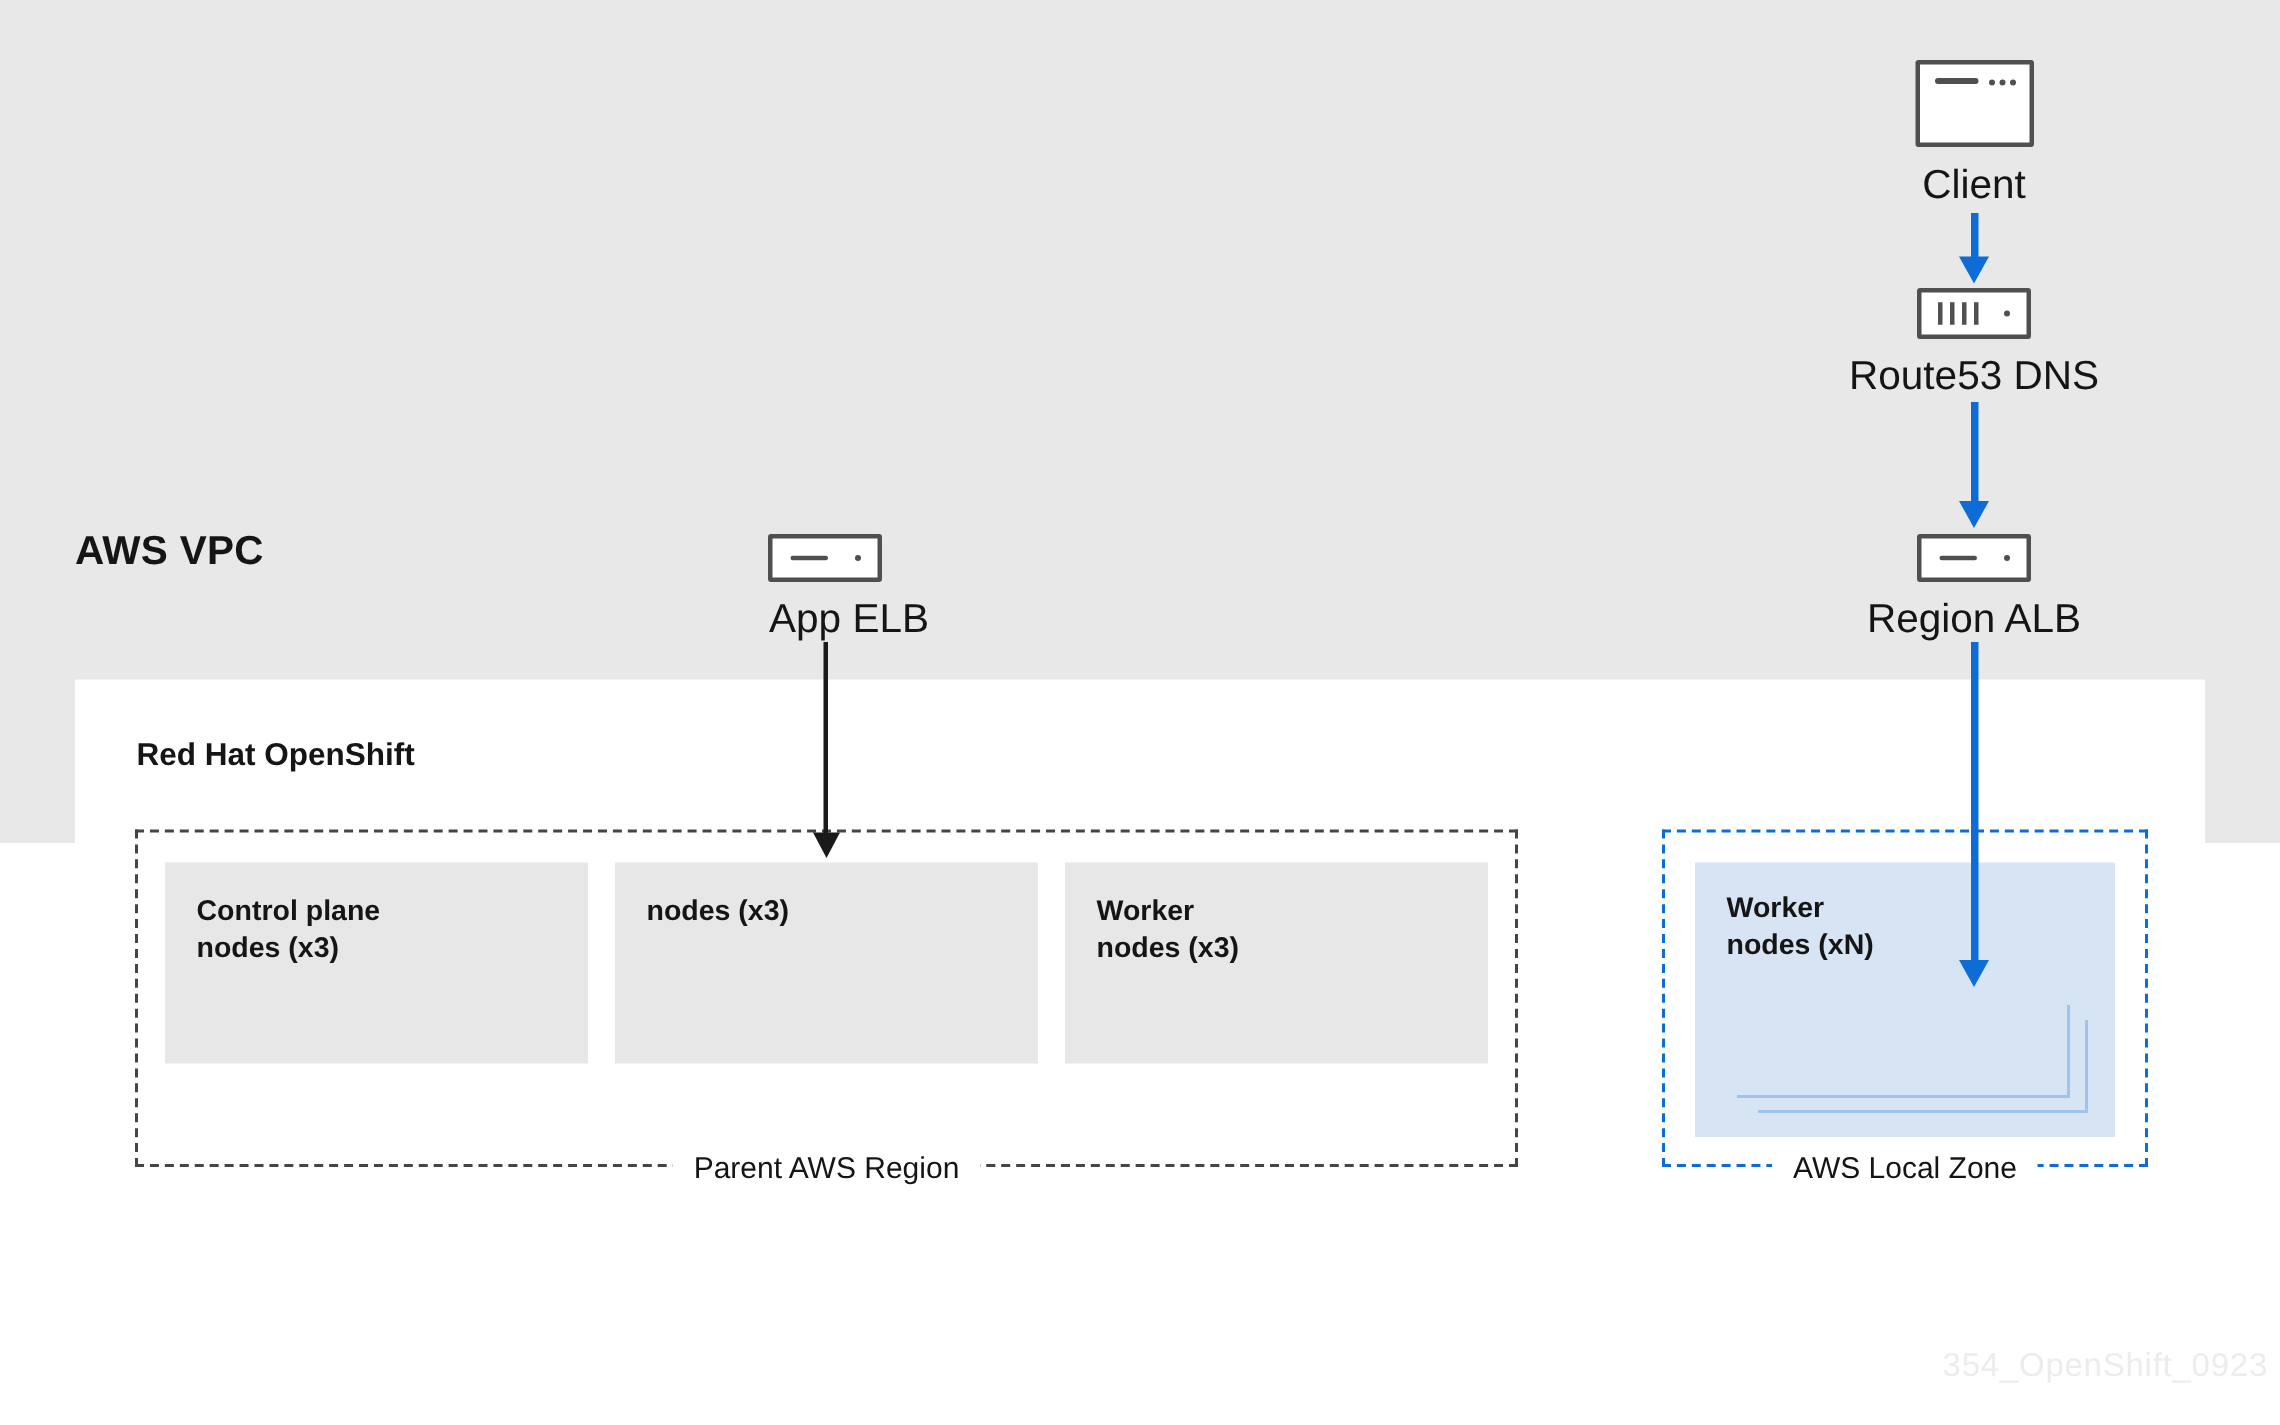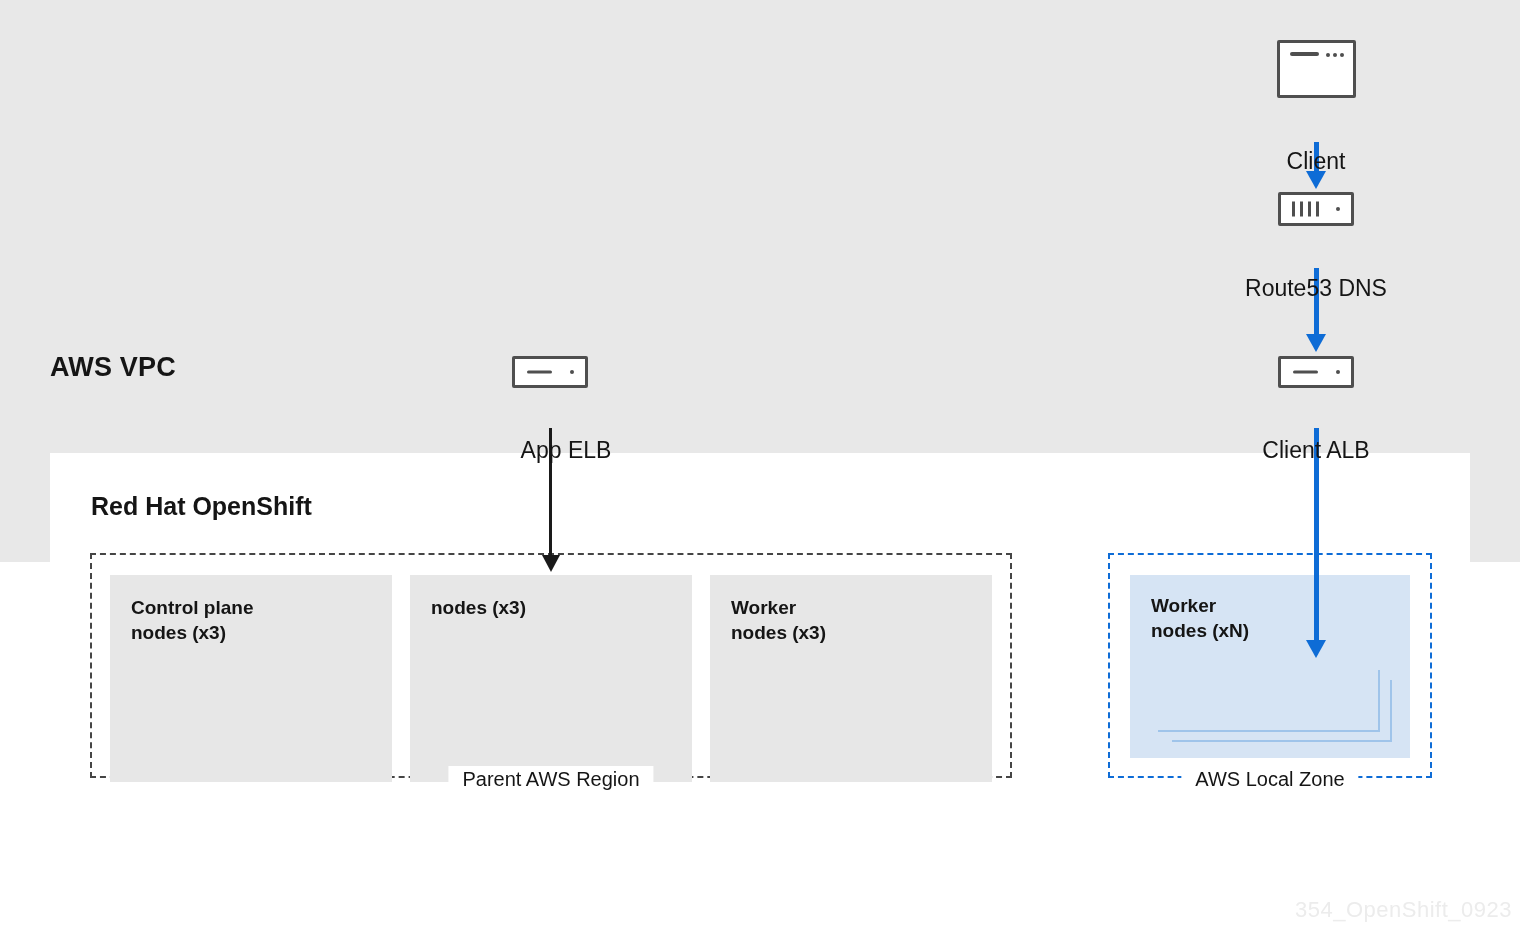--- a/index.html
+++ b/index.html
@@ -14,39 +14,39 @@
     height: 950px;
     background: #ffffff;
     overflow: hidden;
   }
   .abs { position: absolute; }
 
   
   .band { left: 0; top: 307; width: 1520px; height: 562px; background: #e8e8e8; }
   .inner-box { left: 50px; top: 453px; width: 1420px; height: 365px; background: #ffffff; }
   .vpc-title { left: 50px; top: 352px; font-size: 27px; font-weight: 700; letter-spacing: 0.2px; }
-  .os-title  { left: 91px; top: 492px; font-size: 25px; font-weight: 700; }
+  .os-title  { left: 91px; top: 492px; font-size: 21px; font-weight: 700; }
 
   
   .region-box { left: 90px;  top: 553px; width: 922px; height: 225px; border: 2px dashed #454545; }
   .zone-box   { left: 1108px; top: 553px; width: 324px; height: 225px; border: 2px dashed #0e6cd6; }
   .edge-label {
     transform: translateX(-50%);
     background: #ffffff;
     padding: 0 14px;
     font-size: 20px;
     line-height: 26px;
     white-space: nowrap;
   }
   .region-label { left: 551px;  top: 766px; text-align: right; }
   .zone-label   { left: 1270px; top: 766px; }
 
   
   .node-box {
-    top: 575px; width: 282px; height: 207px;
+    top: 575px; width: 282px; height: 134px;
     background: #e7e7e7;
     padding: 20px 0 0 21px;
     font-size: 19px; font-weight: 700; line-height: 25px;
   }
   .node-box span { display: block; }
   .node-1 { left: 110px; }
   .node-2 { left: 410px; }
   .node-3 { left: 710px; }
 
   
@@ -75,21 +75,21 @@
   .server-bars i { width: 3px; height: 15px; background: #4f4f4f; }
   .server-dot { position: absolute; right: 11px; top: 50%; transform: translateY(-50%); width: 4px; height: 4px; border-radius: 50%; background: #4f4f4f; }
   .lb-icon { width: 76px; height: 32px; }
   .lb-elb { left: 512px; top: 356px; }
   .lb-alb { left: 1278px; top: 356px; }
   .lb-dash { position: absolute; left: 12px; top: 50%; transform: translateY(-50%); width: 25px; height: 3px; background: #4f4f4f; border-radius: 2px; }
   .lb-dot { position: absolute; right: 11px; top: 50%; transform: translateY(-50%); width: 4px; height: 4px; border-radius: 50%; background: #4f4f4f; }
 
   .icon-label {
     transform: translateX(-50%);
-    font-size: 23px; line-height: 26px; white-space: nowrap; text-align: left; margin-top: 38px;
+    font-size: 27px; line-height: 26px; white-space: nowrap; text-align: left;
   }
   .client-label  { left: 1316px; top: 110px; }
   .route53-label { left: 1316px; top: 237px; }
   .elb-label     { left: 566px;  top: 399px; }
   .alb-label     { left: 1316px; top: 399px; }
 
   
   .arrow-line-blue { width: 5px; background: #0e6cd6; }
   .arrow-head-blue {
     width: 0; height: 0;
@@ -195,17 +195,17 @@
   <div class="abs icon lb-icon lb-elb">
     <div class="lb-dash"></div>
     <div class="lb-dot"></div>
   </div>
   <div class="abs icon-label elb-label">App ELB</div>
 
   <div class="abs icon lb-icon lb-alb">
     <div class="lb-dash"></div>
     <div class="lb-dot"></div>
   </div>
-  <div class="abs icon-label alb-label">Client ALB</div>
+  <div class="abs icon-label alb-label">Region ALB</div>
 
   <div class="abs watermark">354_OpenShift_0923</div>
 
 </div>
 
 </body></html>

